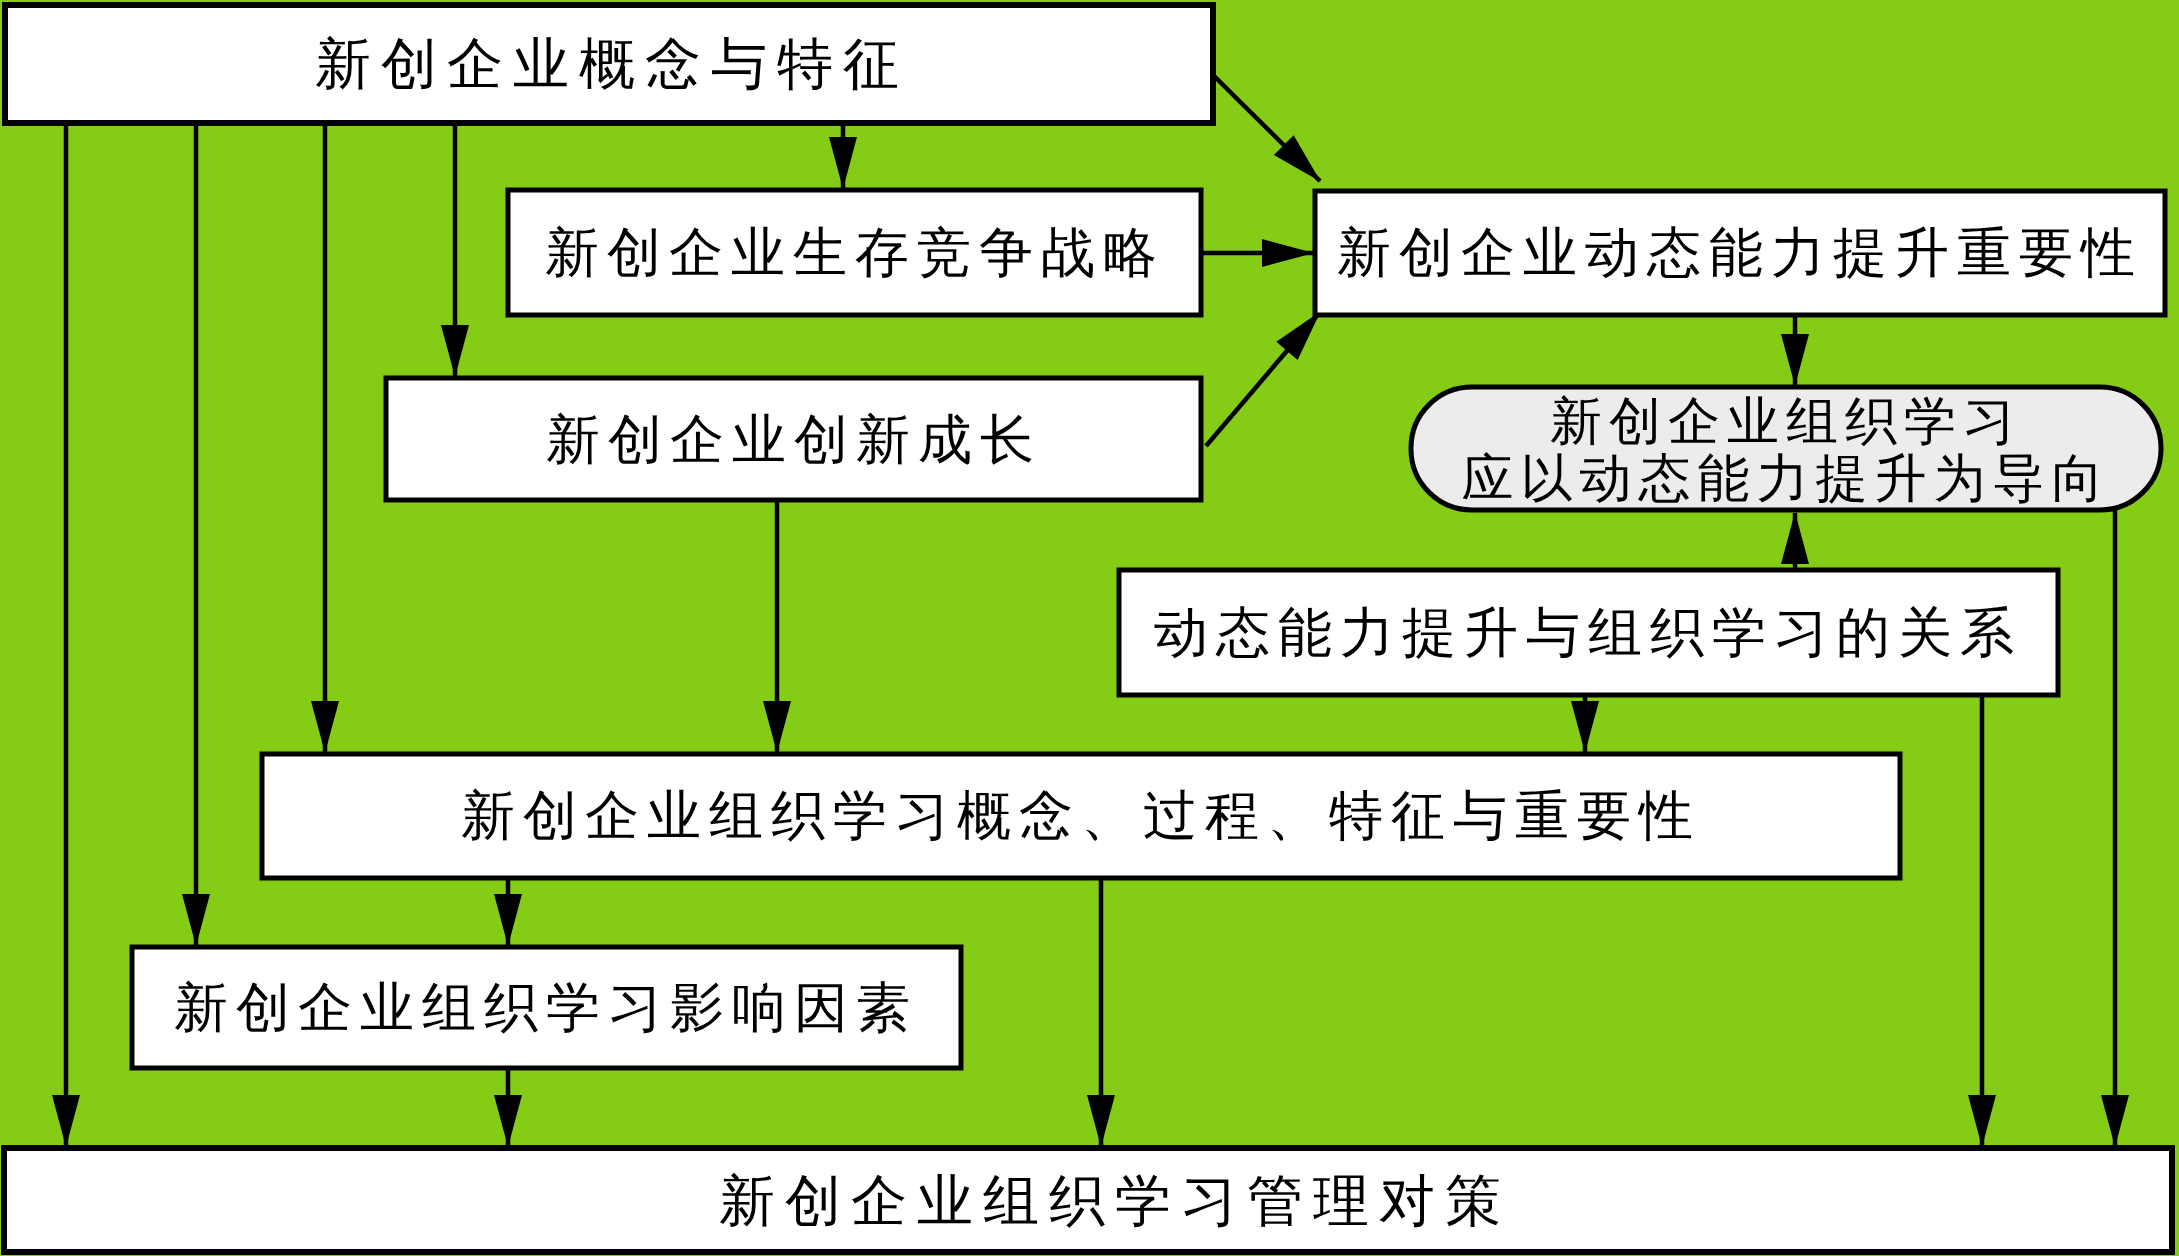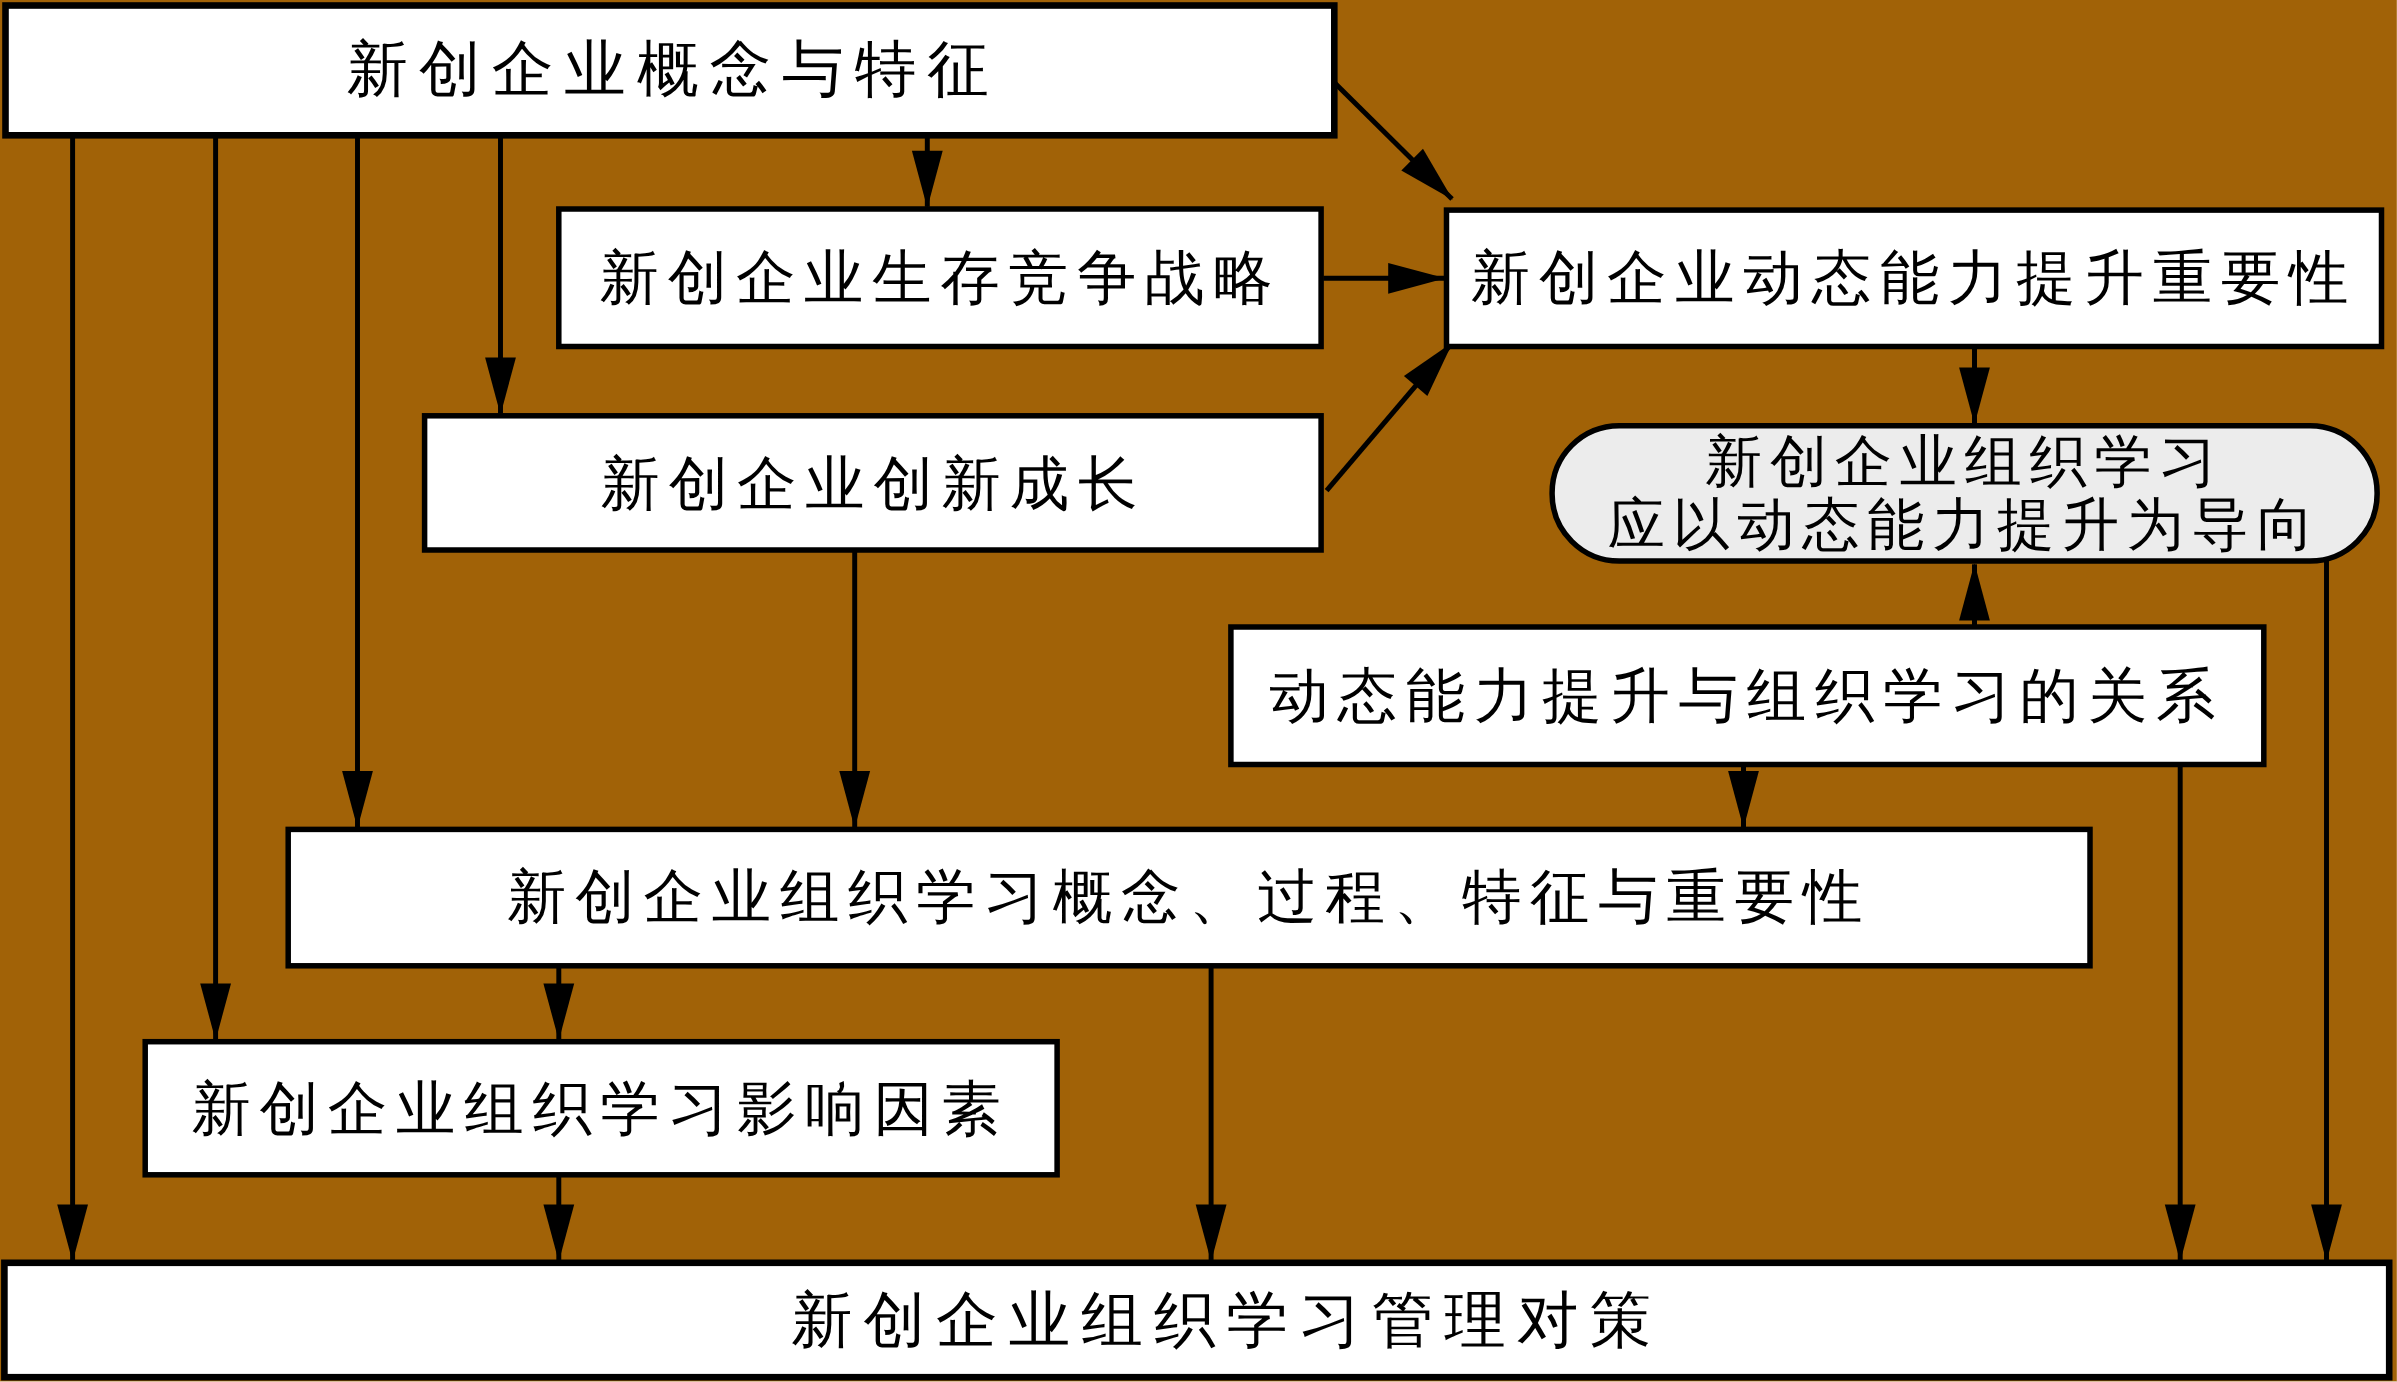--- a/index.html
+++ b/index.html
@@ -4,21 +4,21 @@
 <style>
   html, body {
     margin: 0;
     padding: 0;
     background: #ffffff;
   }
   .stage {
     position: relative;
     width: 2179px;
     height: 1256px;
-    background: #a16207;
+    background: #84cc16;
     font-family: "Liberation Serif", "DejaVu Serif", serif;
   }
   svg { display: block; }
   .box {
     fill: #ffffff;
     stroke: #000000;
     stroke-width: 5;
   }
   .box.heavy { stroke-width: 6; }
   .rounded {

